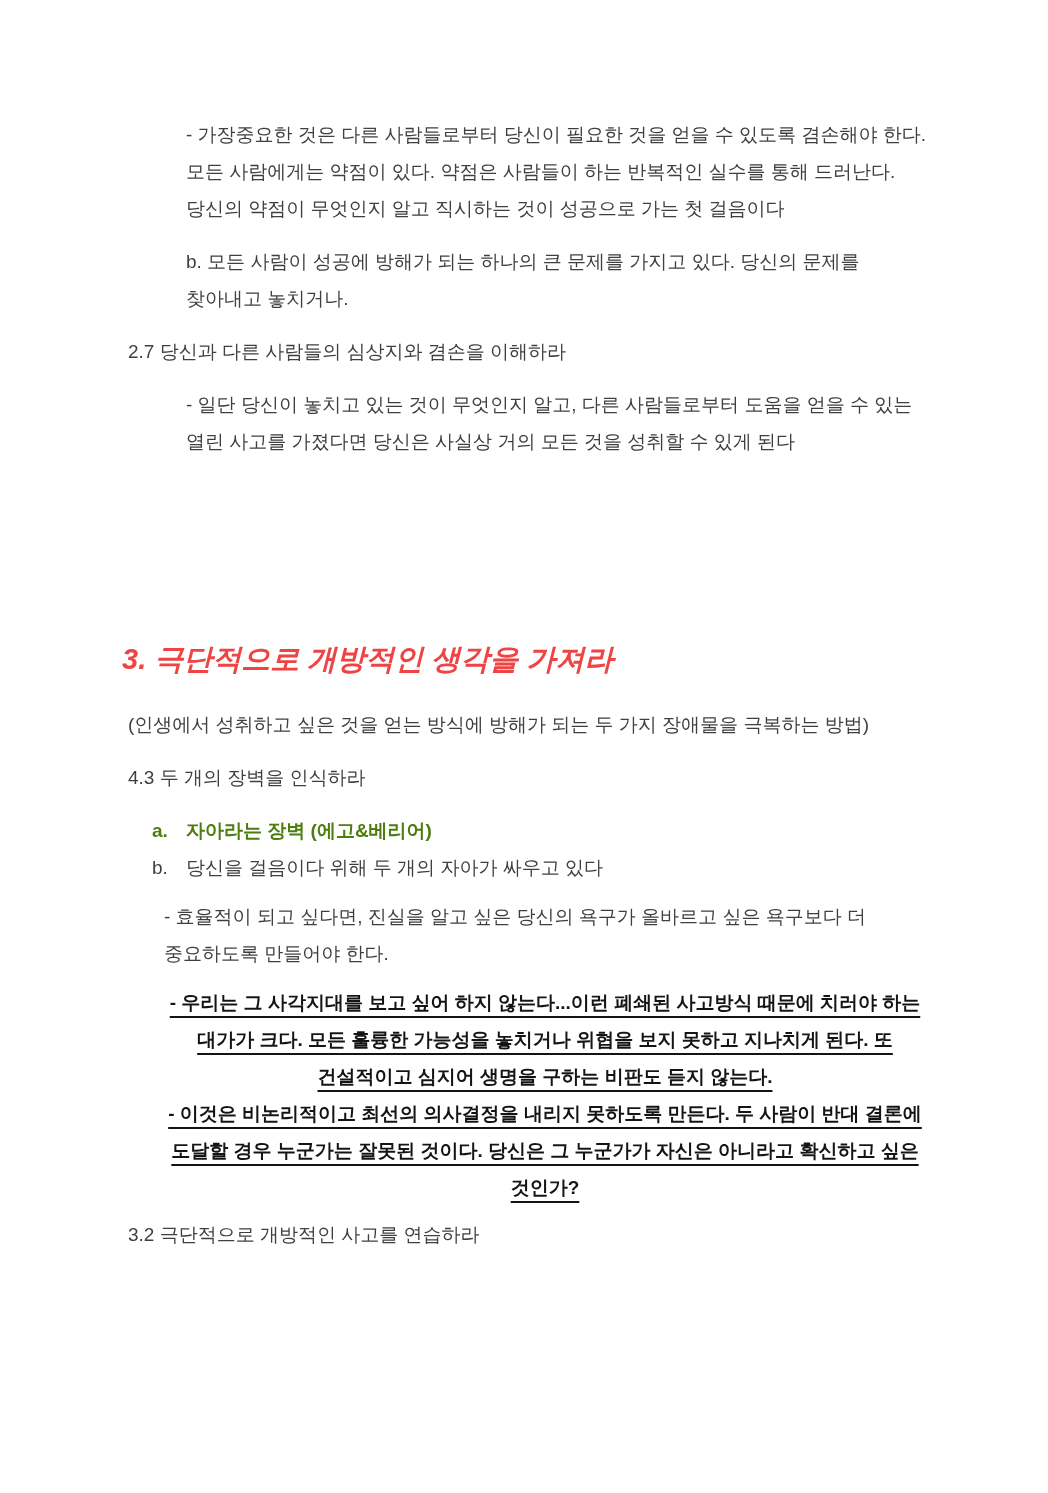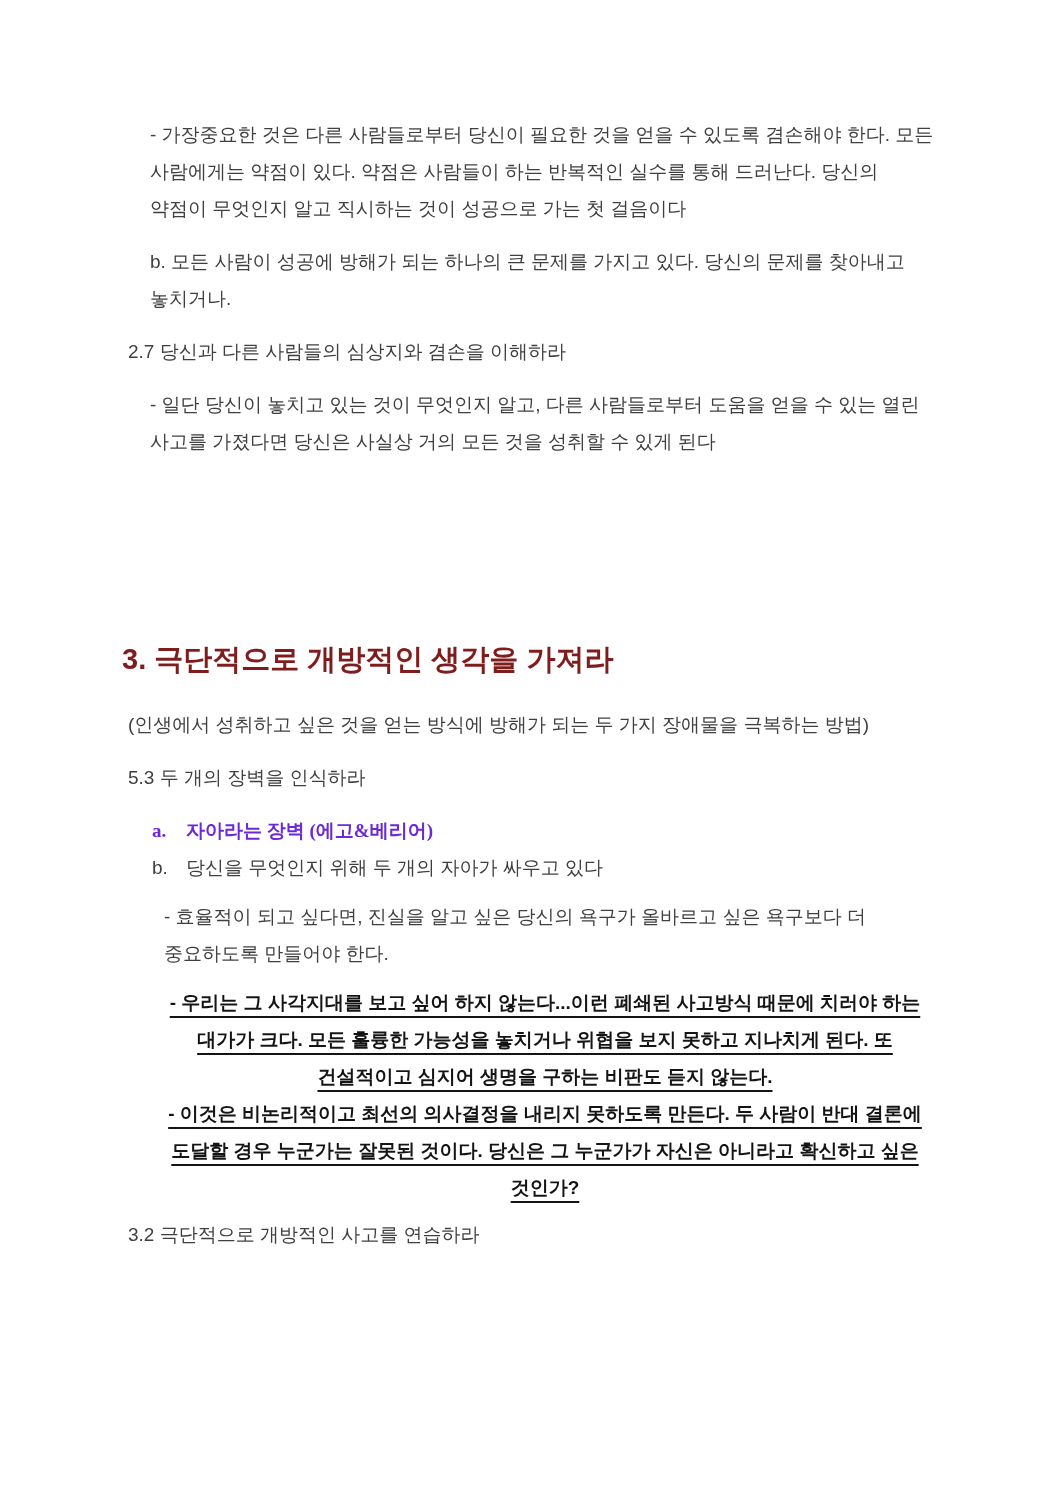--- a/index.html
+++ b/index.html
@@ -18,30 +18,31 @@
     font-family: "Liberation Sans", "DejaVu Sans", sans-serif;
     font-size: 19px;
     line-height: 37px;
     color: #3f3f3f;
     word-break: keep-all;
   }
   .para {
     margin: 0 0 16px 0;
   }
   .indent-2 {
-    margin-left: 28px;
+    margin-left: 64px;
   }
   .section-label {
     margin-left: 6px;
   }
   .doc-heading {
     font-size: 29px;
     line-height: 42px;
     font-weight: 700;
-    color: #7f1d1d;
+    font-style: italic;
+    color: #ef4444;
     margin: 178px 0 26px 0;
   }
   .list-block {
     margin-left: 30px;
     margin-bottom: 10px;
   }
   .list-line {
     margin: 0;
   }
   .blue-item {
@@ -75,27 +76,27 @@
   <p class="para indent-2">b. 모든 사람이 성공에 방해가 되는 하나의 큰 문제를 가지고 있다. 당신의 문제를 찾아내고 놓치거나.</p>
 
   <p class="para section-label">2.7 당신과 다른 사람들의 심상지와 겸손을 이해하라</p>
 
   <p class="para indent-2">- 일단 당신이 놓치고 있는 것이 무엇인지 알고, 다른 사람들로부터 도움을 얻을 수 있는 열린 사고를 가졌다면 당신은 사실상 거의 모든 것을 성취할 수 있게 된다</p>
 
   <h1 class="doc-heading">3. 극단적으로 개방적인 생각을 가져라</h1>
 
   <p class="para section-label">(인생에서 성취하고 싶은 것을 얻는 방식에 방해가 되는 두 가지 장애물을 극복하는 방법)</p>
 
-  <p class="para section-label">5.3 두 개의 장벽을 인식하라</p>
+  <p class="para section-label">4.3 두 개의 장벽을 인식하라</p>
 
   <div class="list-block">
 
-    <p class="list-line blue-item" style="color:#6d28d9;font-family:Liberation Serif, serif;"><span class="item-marker">a.</span><span>자아라는 장벽 (에고&amp;베리어)</span></p>
+    <p class="list-line blue-item" style="color:#4d7c0f;"><span class="item-marker">a.</span><span>자아라는 장벽 (에고&amp;베리어)</span></p>
 
-    <p class="list-line"><span class="item-marker">b.</span><span>당신을 무엇인지 위해 두 개의 자아가 싸우고 있다</span></p>
+    <p class="list-line"><span class="item-marker">b.</span><span>당신을 걸음이다 위해 두 개의 자아가 싸우고 있다</span></p>
 
     <p class="list-line plain-note">- 효율적이 되고 싶다면, 진실을 알고 싶은 당신의 욕구가 올바르고 싶은 욕구보다 더 중요하도록 만들어야 한다.</p>
 
 
     <p class="list-line bold-underline">- 우리는 그 사각지대를 보고 싶어 하지 않는다...이런 폐쇄된 사고방식 때문에 치러야 하는 대가가 크다. 모든 훌륭한 가능성을 놓치거나 위협을 보지 못하고 지나치게 된다. 또 건설적이고 심지어 생명을 구하는 비판도 듣지 않는다.</p>
 
     <p class="list-line bold-underline">- 이것은 비논리적이고 최선의 의사결정을 내리지 못하도록 만든다. 두 사람이 반대 결론에 도달할 경우 누군가는 잘못된 것이다. 당신은 그 누군가가 자신은 아니라고 확신하고 싶은 것인가?</p>
 
   </div>
 

